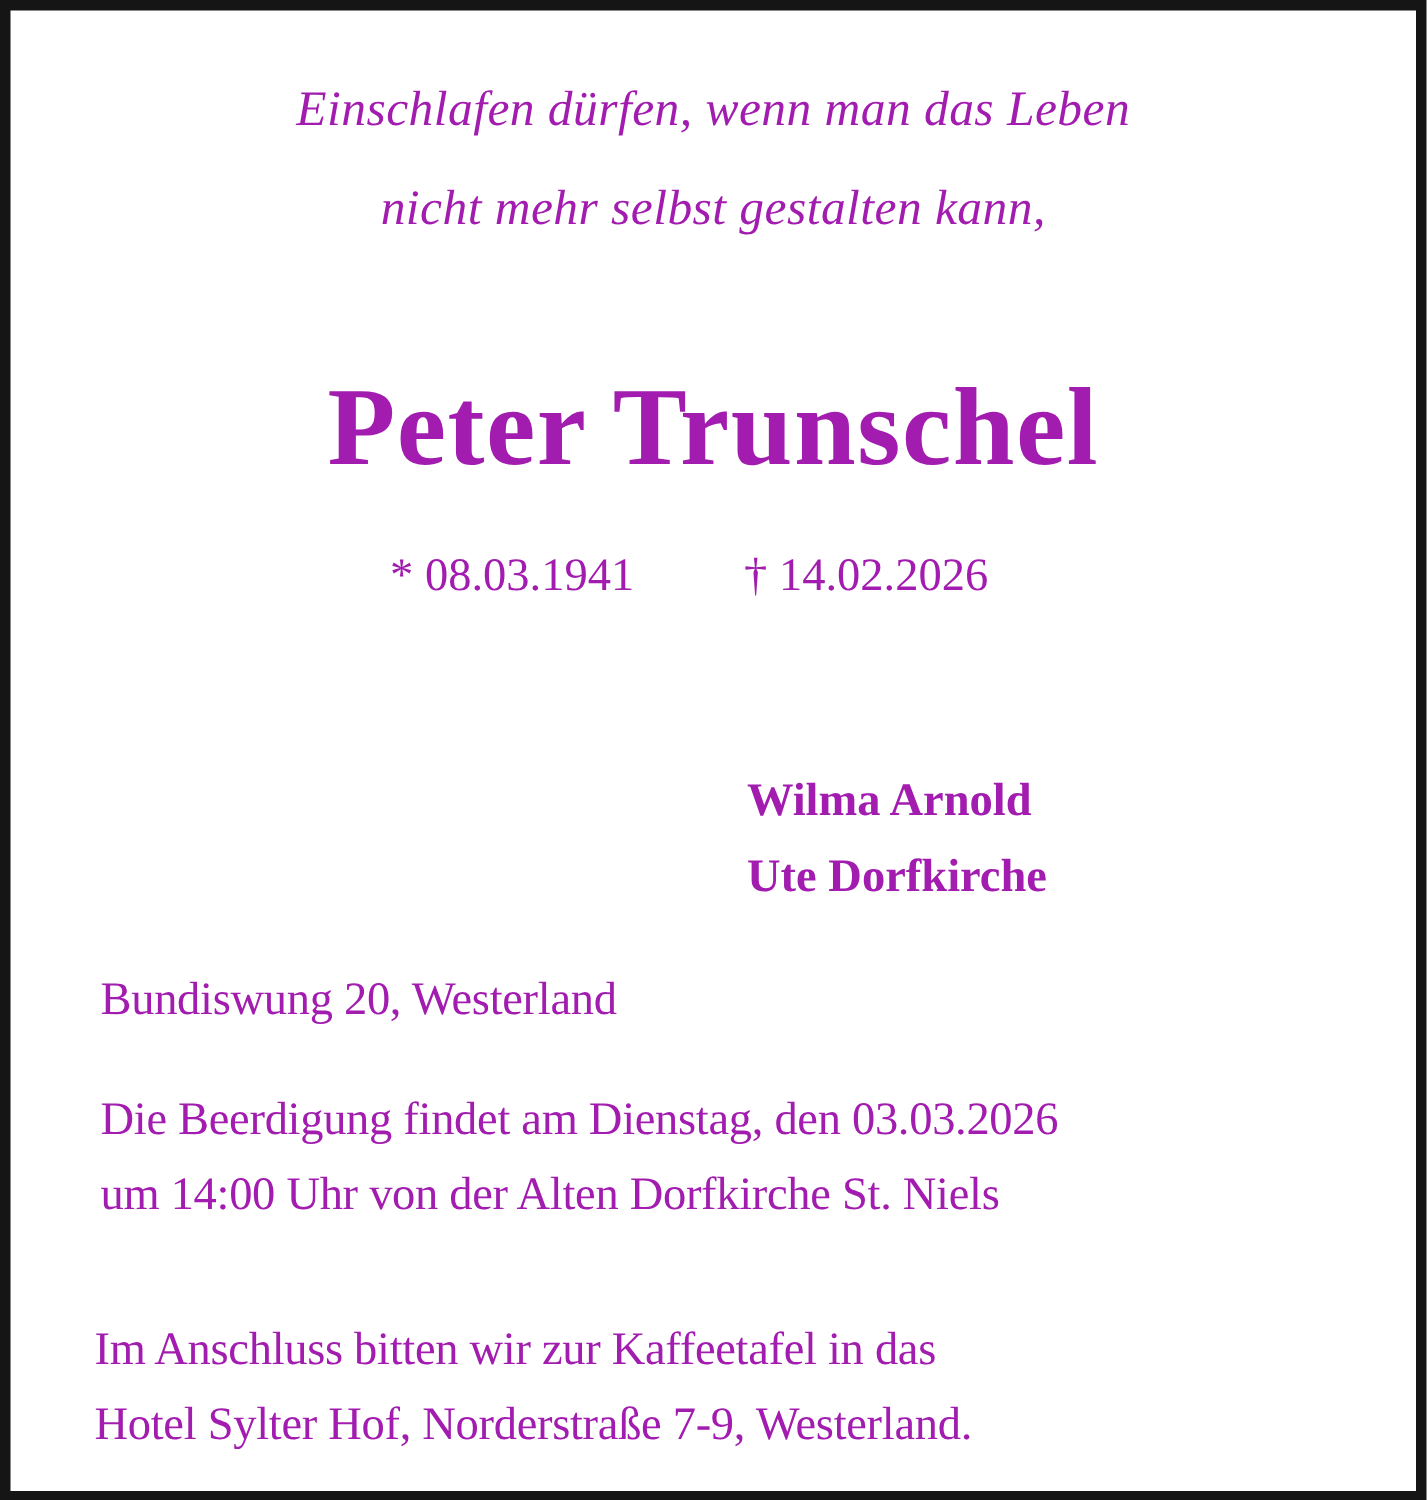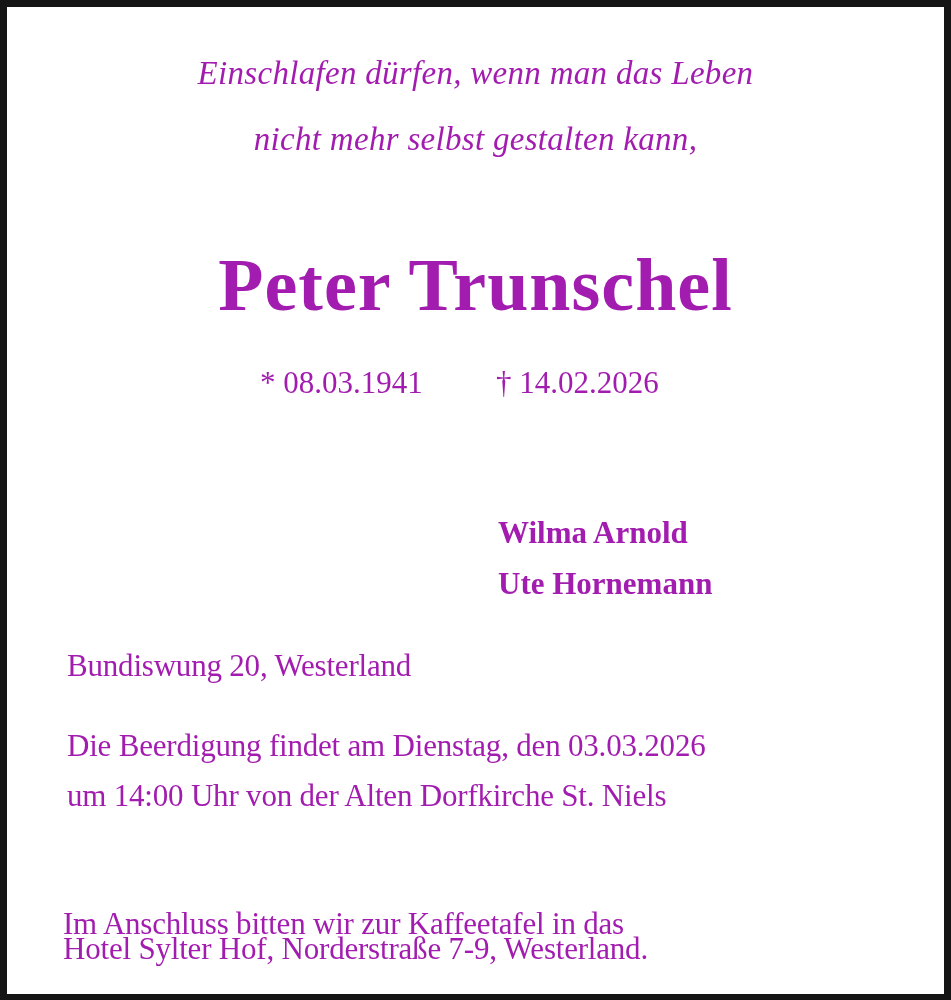--- a/index.html
+++ b/index.html
@@ -55,23 +55,23 @@
   <div class="abs verse" style="top:48px;">Einschlafen dürfen, wenn man das Leben</div>
   <div class="abs verse" style="top:114px;">nicht mehr selbst gestalten kann,</div>
 
   <div class="abs name">Peter Trunschel</div>
 
   <div class="abs dates" style="left:253px;text-align:right;">* 08.03.1941</div>
   <div class="abs dates" style="left:489px;">† 14.02.2026</div>
 
 
   <div class="abs mourners" style="left:491px; top:508px;">Wilma Arnold</div>
-  <div class="abs mourners" style="left:491px; top:559px;">Ute Hornemann</div>
+  <div class="abs mourners" style="left:491px; top:559px;">Ute Dorfkirche</div>
 
   <div class="abs body-text" style="left:60px; top:641px;">Bundiswung 20, Westerland</div>
 
   <div class="abs body-text" style="left:60px; top:721px;">Die Beerdigung findet am Dienstag, den 03.03.2026</div>
   <div class="abs body-text" style="left:60px; top:771px;">um 14:00 Uhr von der Alten Dorfkirche St. Niels</div>
 
-  <div class="abs body-text" style="left:56px; top:874px;margin-top:25px;">Im Anschluss bitten wir zur Kaffeetafel in das</div>
+  <div class="abs body-text" style="left:56px; top:874px;">Im Anschluss bitten wir zur Kaffeetafel in das</div>
   <div class="abs body-text" style="left:56px; top:924px;">Hotel Sylter Hof, Norderstraße 7-9, Westerland.</div>
 
 </div>
 
 </body></html>

